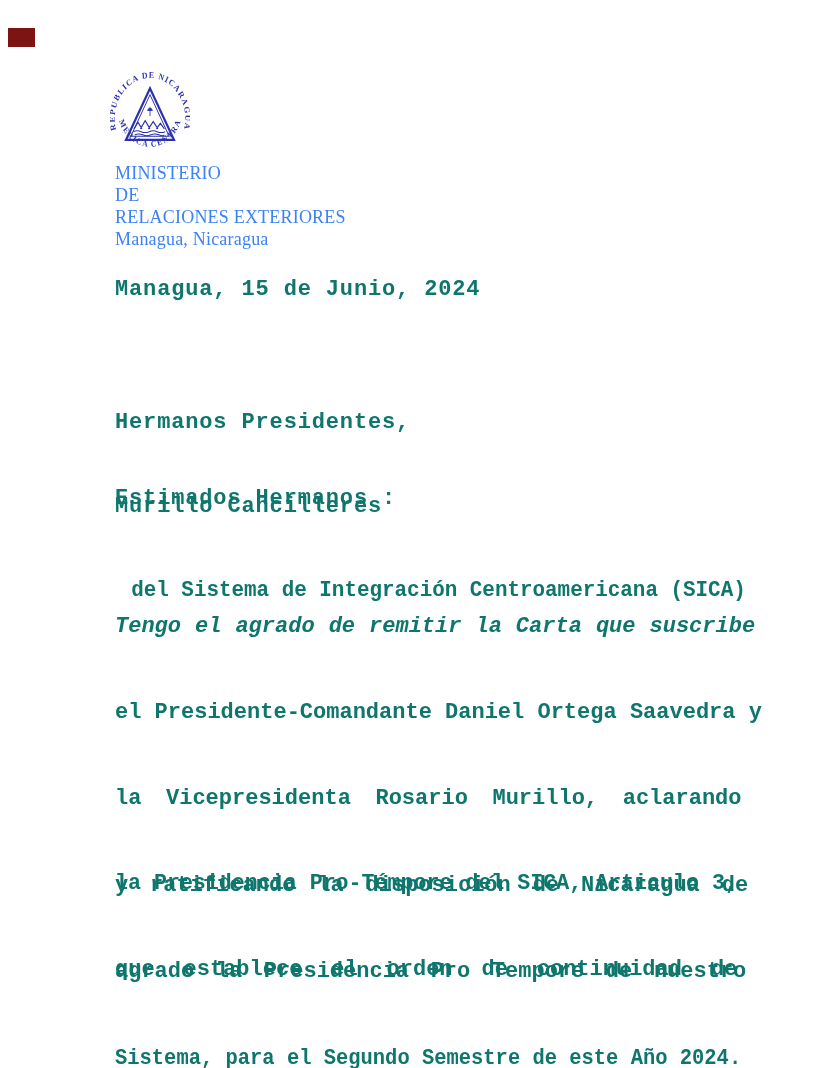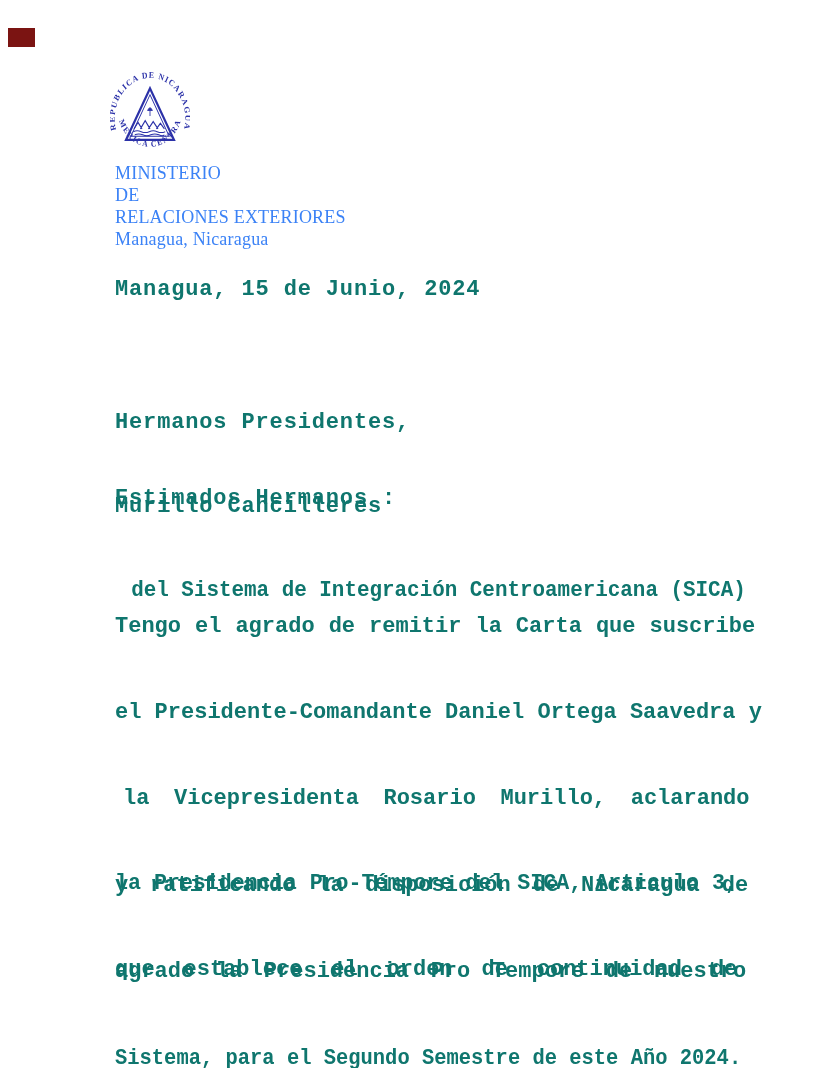--- a/index.html
+++ b/index.html
@@ -41,24 +41,24 @@
   #salutation{
     position:absolute;left:115px;top:486px;
     font-size:22px;letter-spacing:0.85px;
   }
   .para{position:absolute;left:115px;font-size:22px;}
   .para .line{height:36.4px;display:flex;align-items:center;transform-origin:left center;}
   #para1{top:558px;}
   #para2{top:815px;}
   
   .ls{letter-spacing:0.85px;}
-  .ws1{word-spacing:0.8px;}
+  .ws1{word-spacing:0.8px;font-style:italic;}
   .ws8{word-spacing:8.4px;}
   .ws9{word-spacing:8.7px;}
-  .ws11{word-spacing:11.4px;margin-left:8px;}
+  .ws11{word-spacing:11.4px;}
   .ws16{word-spacing:15.7px;}
   .sx93{transform:scaleX(0.93);}
   .sx95{transform:scaleX(0.95);}
   .sx98{transform:scaleX(0.983);}
 </style>
 </head>
 <body>
 
 <div id="page">
 

